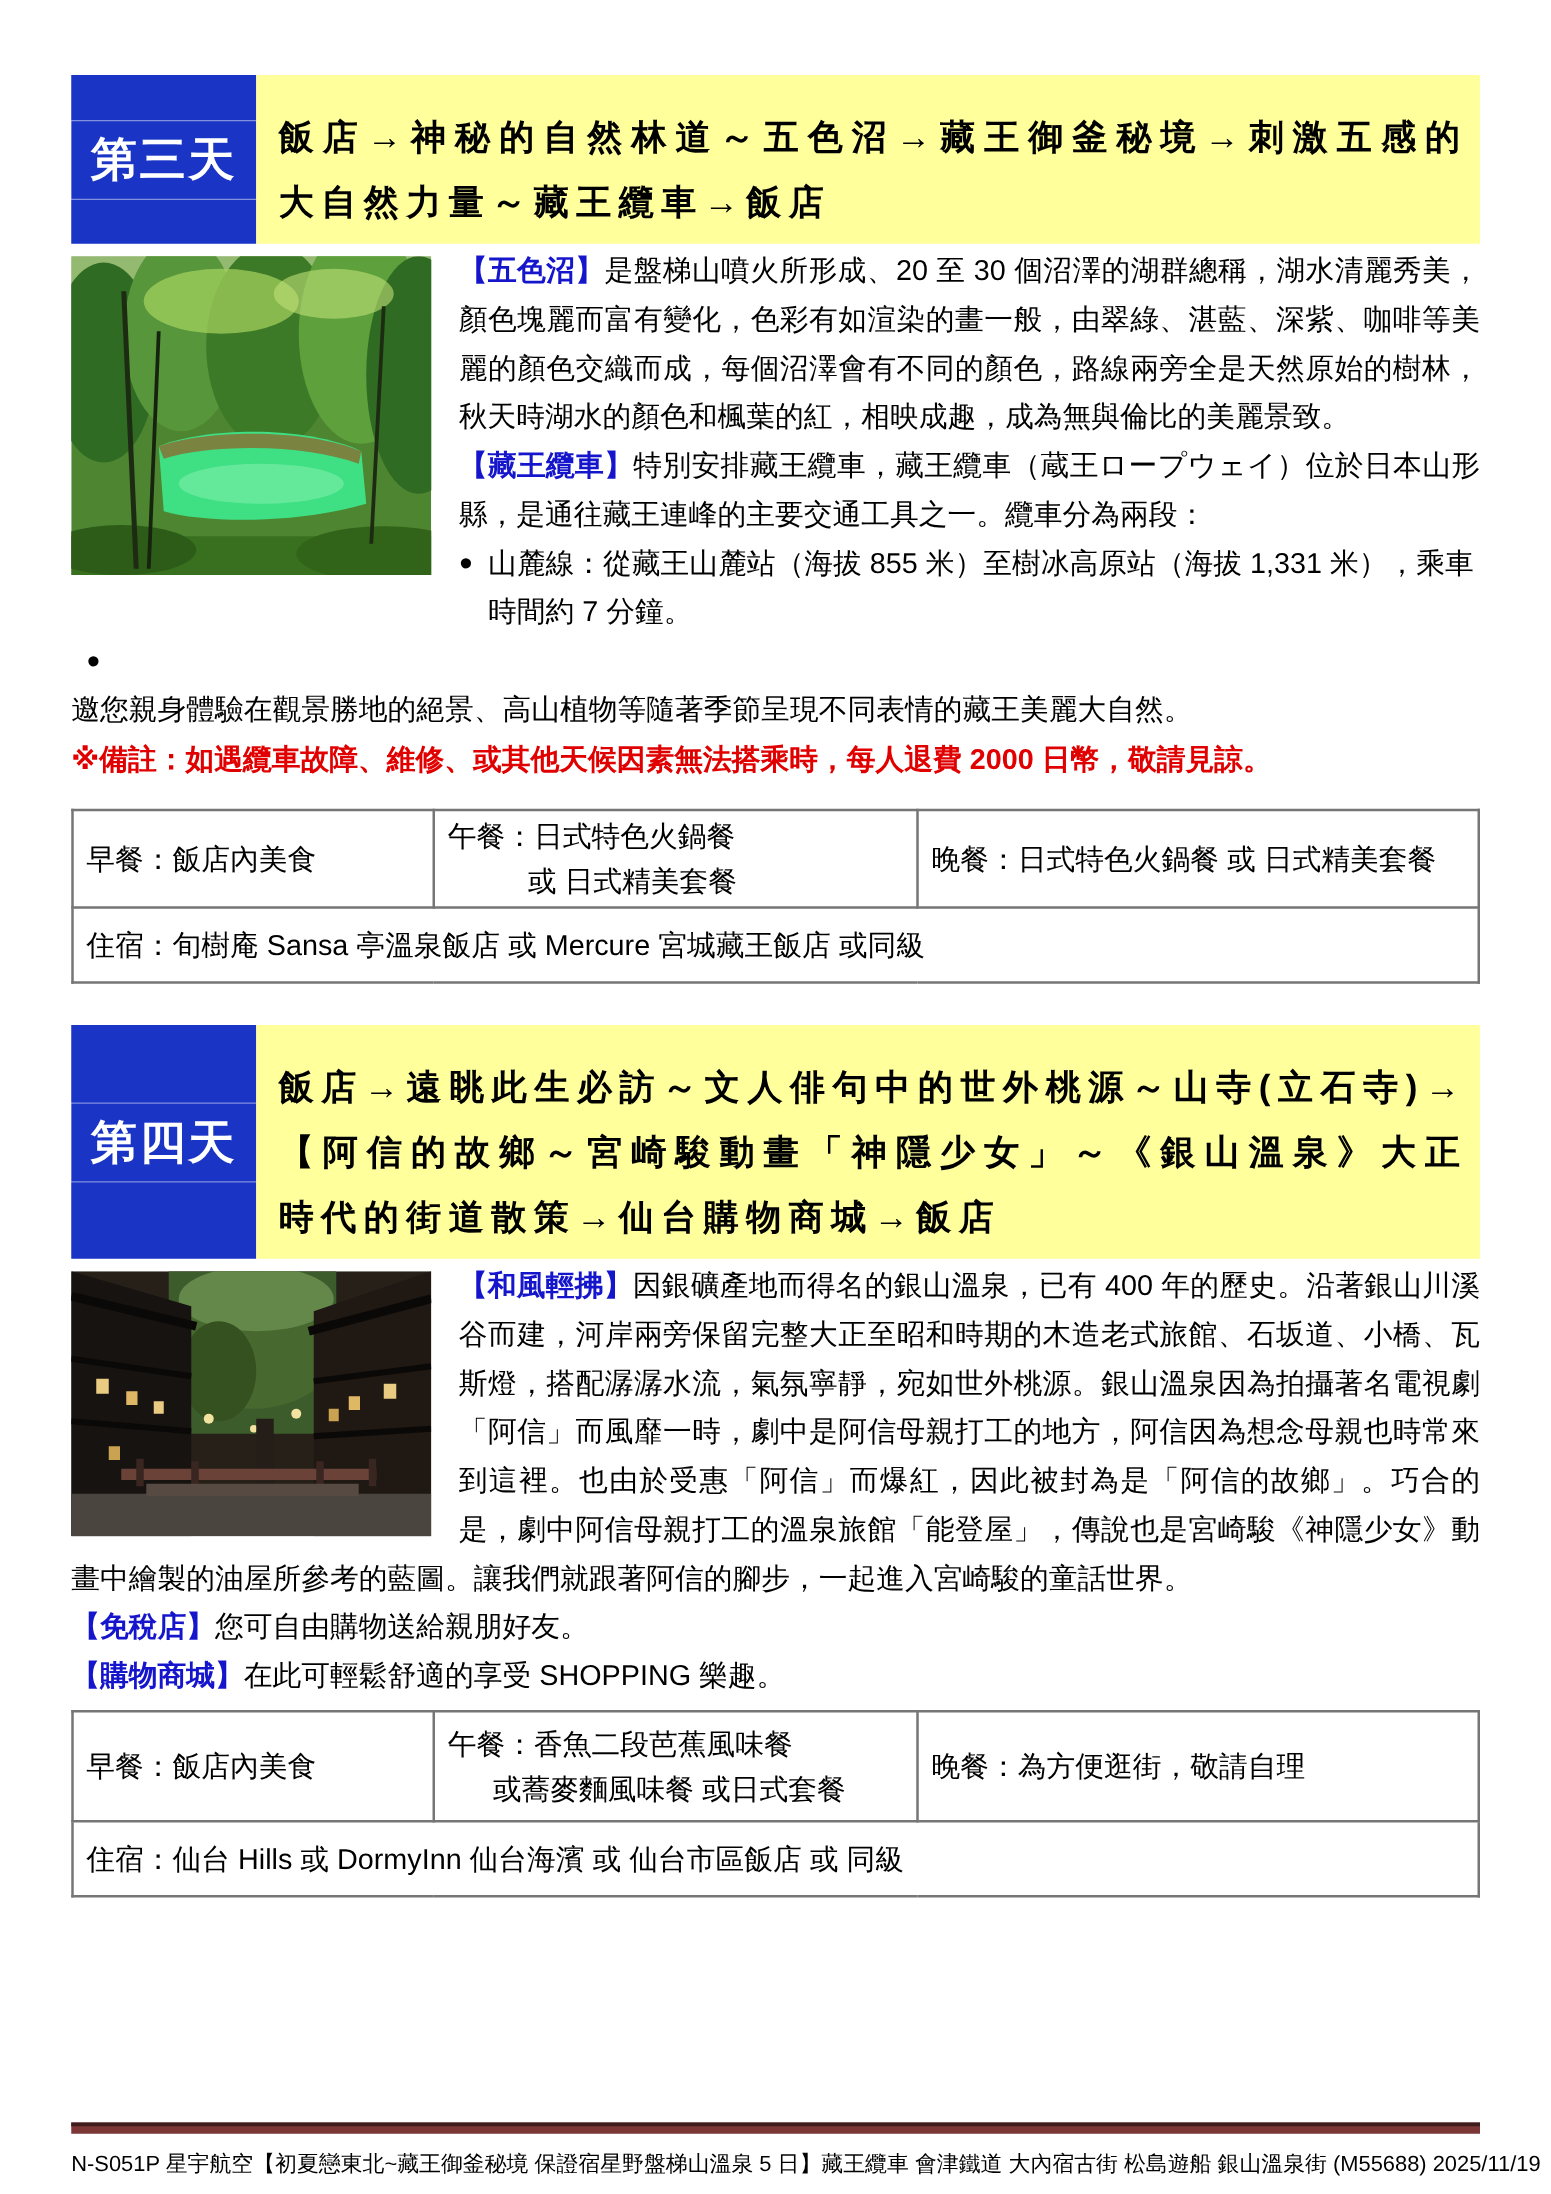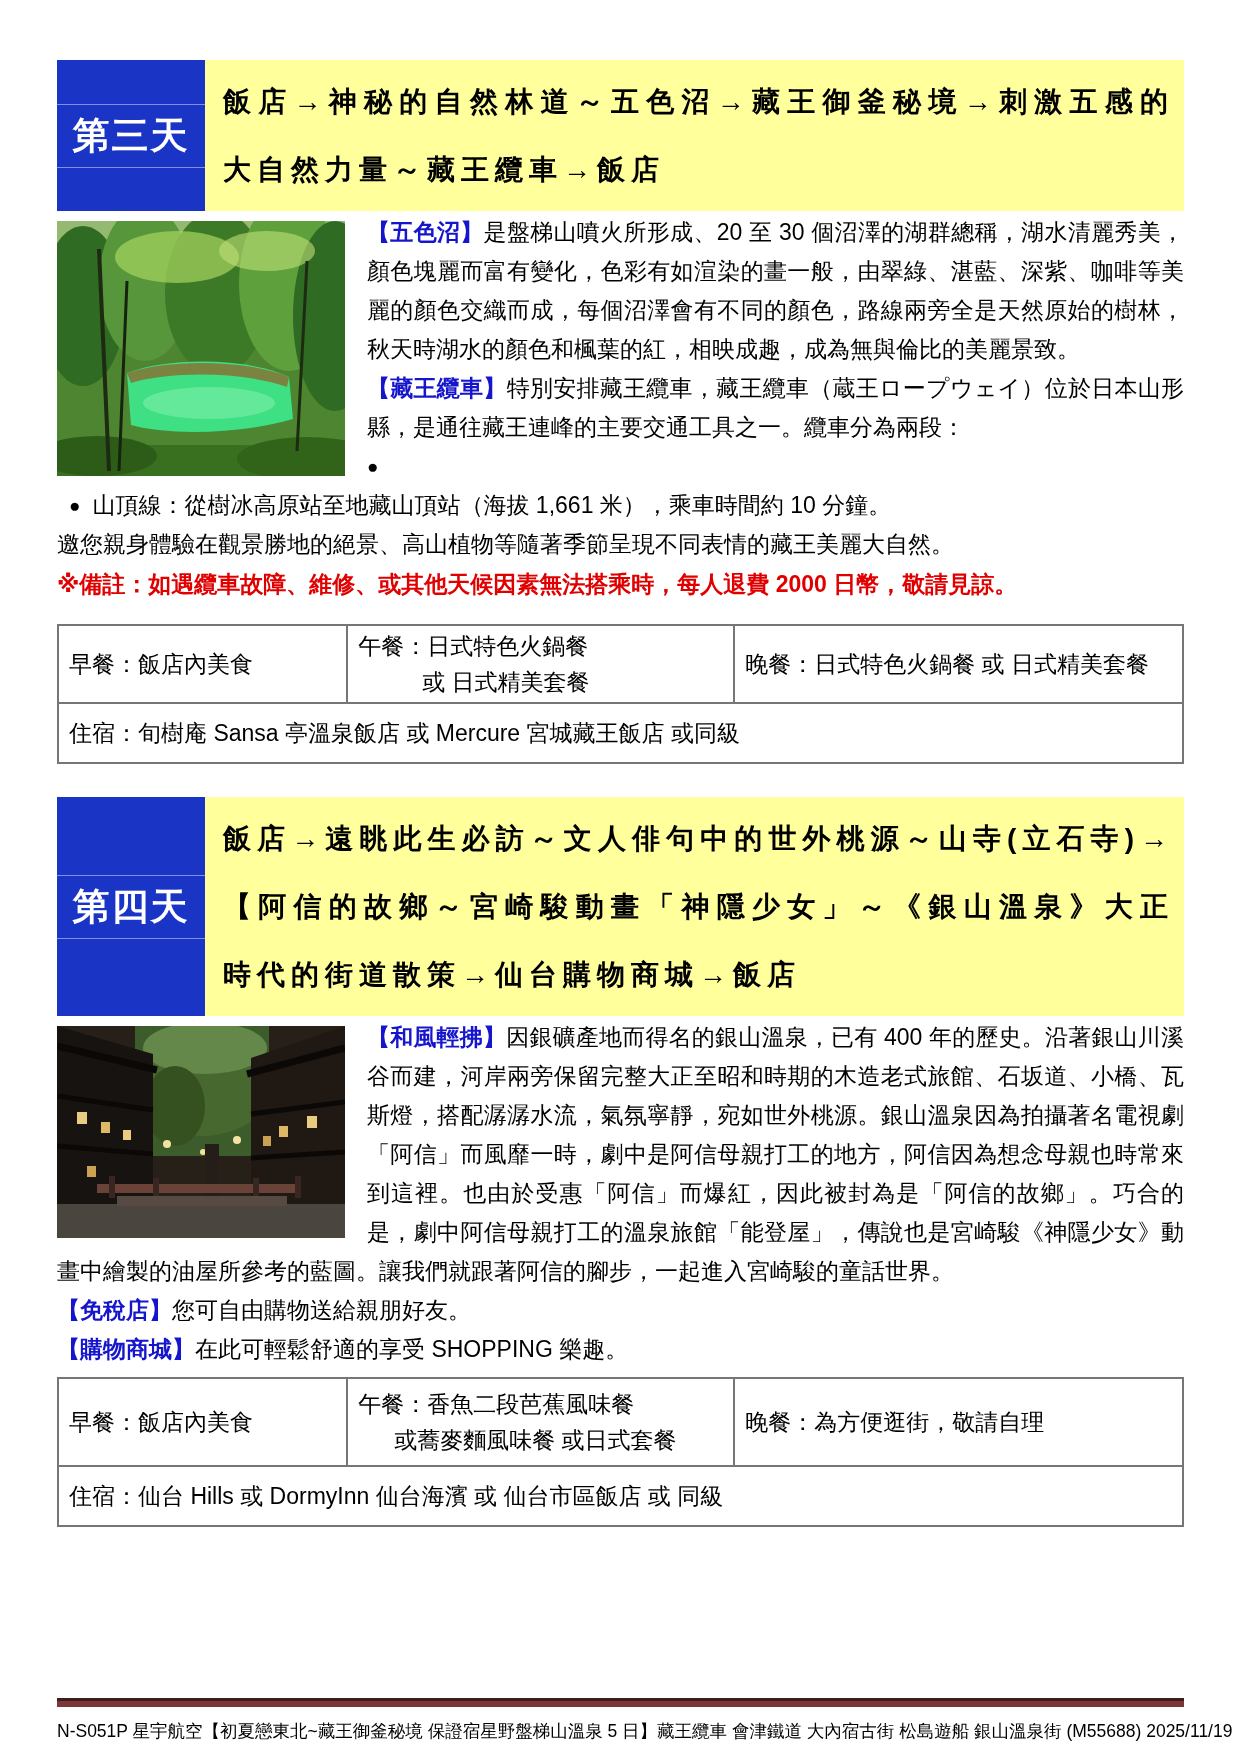--- a/index.html
+++ b/index.html
@@ -24,21 +24,21 @@
     display:flex;align-items:center;justify-content:center;
   }
   .day-box-inner{
     border:1px solid rgba(255,255,255,.45);
     color:#ffffff;font-size:37px;font-weight:bold;letter-spacing:2px;
     padding:6px 16px;white-space:nowrap;
   }
   .day-title{
     flex:1;background:var(--title-yellow);
     font-size:28px;font-weight:bold;letter-spacing:6px;
-    line-height:68px;padding:8px 10px 7px 18px;text-align:justify;
+    line-height:52px;padding:24px 10px 7px 18px;text-align:justify;
   }
   .day-body{margin-top:2px;}
   .photo{float:left;margin:8px 22px 4px 0;display:block;}
   .para{margin:0;font-size:23px;line-height:39px;text-align:justify;}
   .lbl{color:var(--label-blue);font-weight:bold;}
   .bullets{margin:0;padding:0 0 0 12px;list-style:none;}
   .bullets li{font-size:23px;line-height:39px;display:flex;}
   .dot{flex:0 0 auto;margin-right:12px;font-size:19px;}
   .note{
     margin:3px 0 22px 0;color:var(--note-red);font-weight:bold;
@@ -104,24 +104,24 @@
       </svg>
 
       <p class="para"><span class="lbl">【五色沼】</span><span>是盤梯山噴火所形成、20 至 30 個沼澤的湖群總稱，湖水清麗秀美，顏色塊麗而富有變化，色彩有如渲染的畫一般，由翠綠、湛藍、深紫、咖啡等美麗的顏色交織而成，每個沼澤會有不同的顏色，路線兩旁全是天然原始的樹林，秋天時湖水的顏色和楓葉的紅，相映成趣，成為無與倫比的美麗景致。</span></p>
 
 
       <p class="para"><span class="lbl">【藏王纜車】</span><span>特別安排藏王纜車，藏王纜車（蔵王ロープウェイ）位於日本山形縣，是通往藏王連峰的主要交通工具之一。纜車分為兩段：</span></p>
 
       <ul class="bullets">
         <li>
             <span class="dot">●</span>
+            <span>山麓線：從藏王山麓站（海拔 855 米）至樹冰高原站（海拔 1,331 米），乘車時間約 7 分鐘。</span>
           </li>
         <li>
             <span class="dot">●</span>
-            <span>山頂線：從樹冰高原站至地藏山頂站（海拔 1,661 米），乘車時間約 10 分鐘。</span>
           </li>
       </ul>
 
       <p class="para">邀您親身體驗在觀景勝地的絕景、高山植物等隨著季節呈現不同表情的藏王美麗大自然。</p>
 
       <p class="note">※備註：如遇纜車故障、維修、或其他天候因素無法搭乘時，每人退費 2000 日幣，敬請見諒。</p>
 
       <table class="meal-table mt-d3">
         <tbody>
             <tr>

